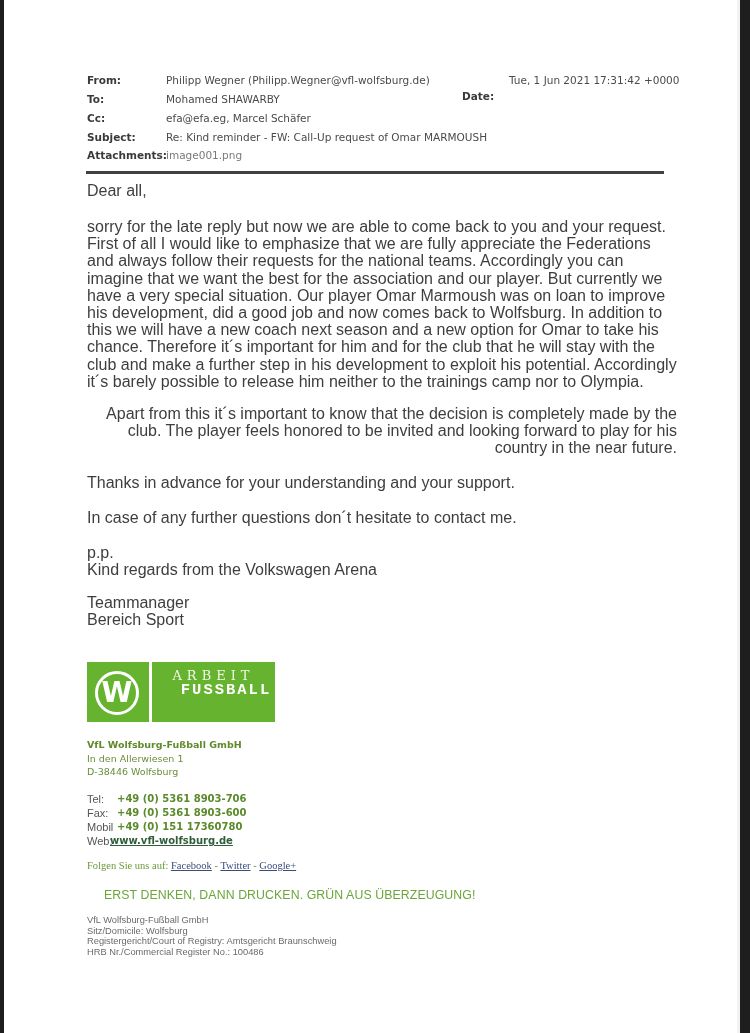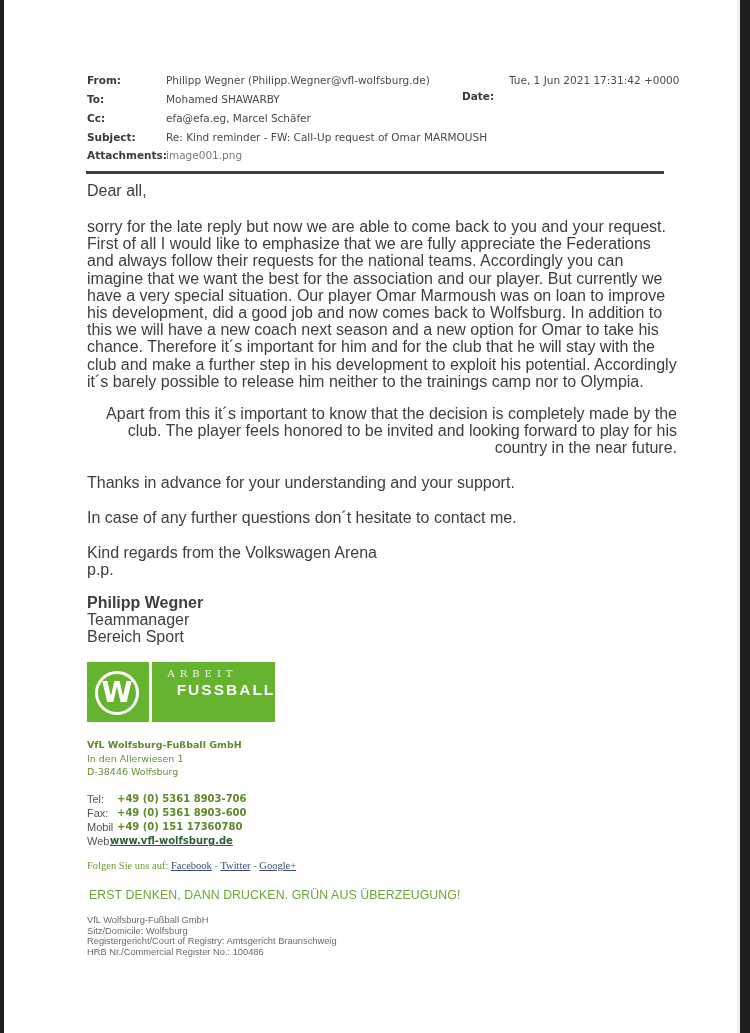--- a/index.html
+++ b/index.html
@@ -25,38 +25,38 @@
 
   .body-text { position: absolute; left: 87px; width: 590px; font-size: 16px; line-height: 17.2px; color: #3e3e3e; }
   .body-text p { margin: 0; }
 
   .sig-name { font-weight: bold; }
 
   .logo { position: absolute; left: 87px; top: 662px; width: 188px; height: 60px; background: #66b32f; }
   .logo-divider { position: absolute; left: 62px; top: 0; width: 3px; height: 60px; background: #ffffff; }
   .logo-circle { position: absolute; left: 8px; top: 9px; width: 38px; height: 38px; border: 3px solid #ffffff; border-radius: 50%; }
   .logo-w { position: absolute; left: 8px; top: 9px; width: 44px; height: 44px; line-height: 44px; text-align: center; color: #fff; font-weight: bold; font-size: 28px; font-family: "DejaVu Sans", sans-serif; }
-  .logo-arbeit { position: absolute; left: 54px; top: 6px; width: 123px; text-align: center; color: #f2f7ea; font-size: 10px; letter-spacing: 5px; font-family: "DejaVu Serif", serif; }
-  .logo-fussball { position: absolute; left: 65px; top: 19px; width: 148px; text-align: center; color: #ffffff; font-size: 15.5px; font-weight: bold; letter-spacing: 2px; font-family: Liberation Sans, sans-serif; }
+  .logo-arbeit { position: absolute; left: 65px; top: 6px; width: 123px; text-align: center; color: #f2f7ea; font-size: 13px; letter-spacing: 5px; font-family: "DejaVu Serif", serif; }
+  .logo-fussball { position: absolute; left: 65px; top: 19px; width: 148px; text-align: center; color: #ffffff; font-size: 15.5px; font-weight: bold; letter-spacing: 2px; font-family: Liberation Mono, monospace; }
   .logo-leiden { position: absolute; left: 65px; top: 40px; width: 123px; text-align: left; color: #ffffff; font-size: 9px; font-style: italic; font-weight: bold; letter-spacing: 0.5px; font-family: "DejaVu Serif", serif; margin-top: 40px; }
 
   .company { position: absolute; left: 87px; top: 738px; font-family: "DejaVu Sans", sans-serif; font-size: 9.5px; line-height: 13.5px; color: #6a8e3a; }
   .company .co-name { font-weight: bold; color: #5f8a2a; }
 
   .contact { position: absolute; left: 87px; top: 792px; font-size: 11px; line-height: 14px; color: #555; }
   .crow { position: relative; height: 14px; white-space: nowrap; }
   .clabel { position: absolute; left: 0; color: #555; }
   .cval { position: absolute; left: 30px; font-weight: bold; color: #5b8a2a; font-family: "DejaVu Sans", sans-serif; font-size: 10px; }
   .cval.web { left: 23px; color: #2f5d3a; text-decoration: underline; }
 
   .follow { position: absolute; left: 87px; top: 860px; font-size: 10.5px; color: #6a9b3a; font-family: Liberation Serif, serif; }
   .follow a { color: #3b4c7a; text-decoration: underline; }
   .follow .sep { color: #6a9b3a; }
 
-  .slogan { position: absolute; left: 89px; top: 888px; font-size: 12.3px; color: #6aa63a; letter-spacing: 0.1px; }
+  .slogan { position: absolute; left: 104px; top: 888px; font-size: 12.3px; color: #6aa63a; letter-spacing: 0.1px; }
 
   .legal { position: absolute; left: 87px; top: 915px; font-size: 9.3px; line-height: 10.6px; color: #6a6a6a; }
 </style>
 </head>
 <body>
 
 <div class="edge-left"></div>
 <div class="edge-right-shadow"></div>
 <div class="edge-right"></div>
 
@@ -96,26 +96,25 @@
 <div class="body-text" style="top:405px;text-align:right;">
   <p>Apart from this it´s important to know that the decision is completely made by the club. The player feels honored to be invited and looking forward to play for his country in the near future.</p>
 </div>
 <div class="body-text" style="top:474px;">
   <p>Thanks in advance for your understanding and your support.</p>
 </div>
 <div class="body-text" style="top:509px;">
   <p>In case of any further questions don´t hesitate to contact me.</p>
 </div>
 <div class="body-text" style="top:544px;">
+  <p>p.p.</p>
   <p>Kind regards from the Volkswagen Arena</p>
-  <p>p.p.</p>
 </div>
 
 <div class="body-text" style="top:594px;">
-  <p class="sig-name">Philipp Wegner</p>
   <p>Teammanager</p>
   <p>Bereich Sport</p>
 </div>
 
 <div class="logo">
   <div class="logo-circle"></div>
   <div class="logo-w">W</div>
   <div class="logo-divider"></div>
   <div class="logo-arbeit">ARBEIT</div>
   <div class="logo-fussball">FUSSBALL</div>

